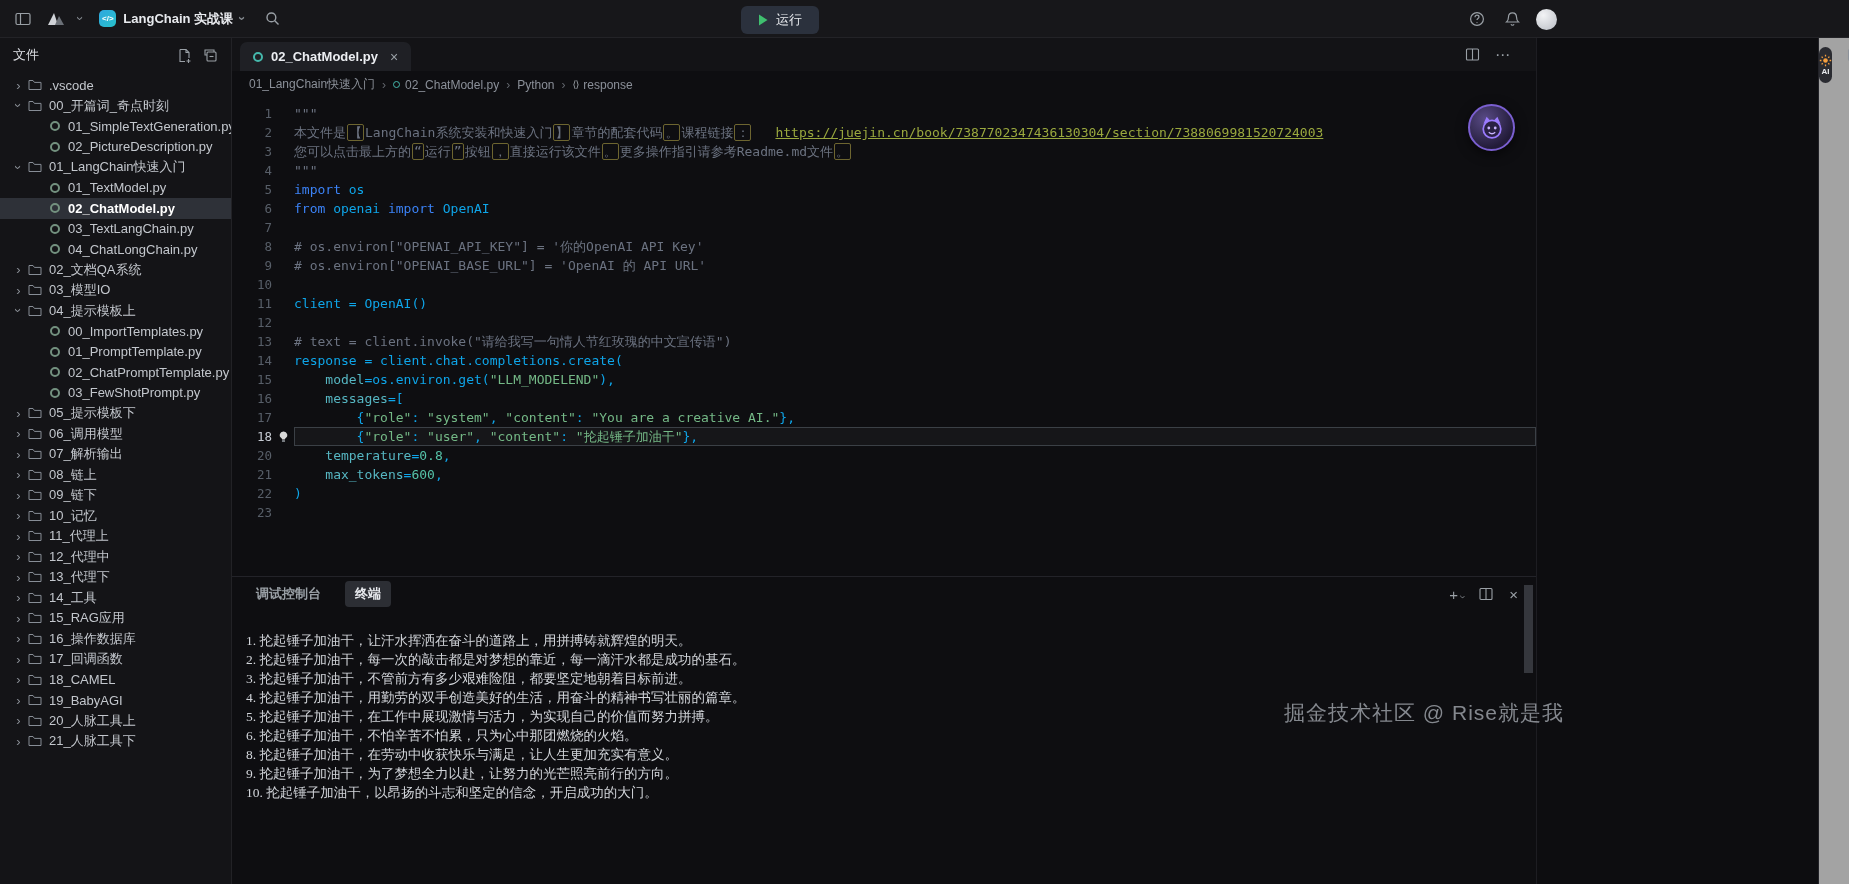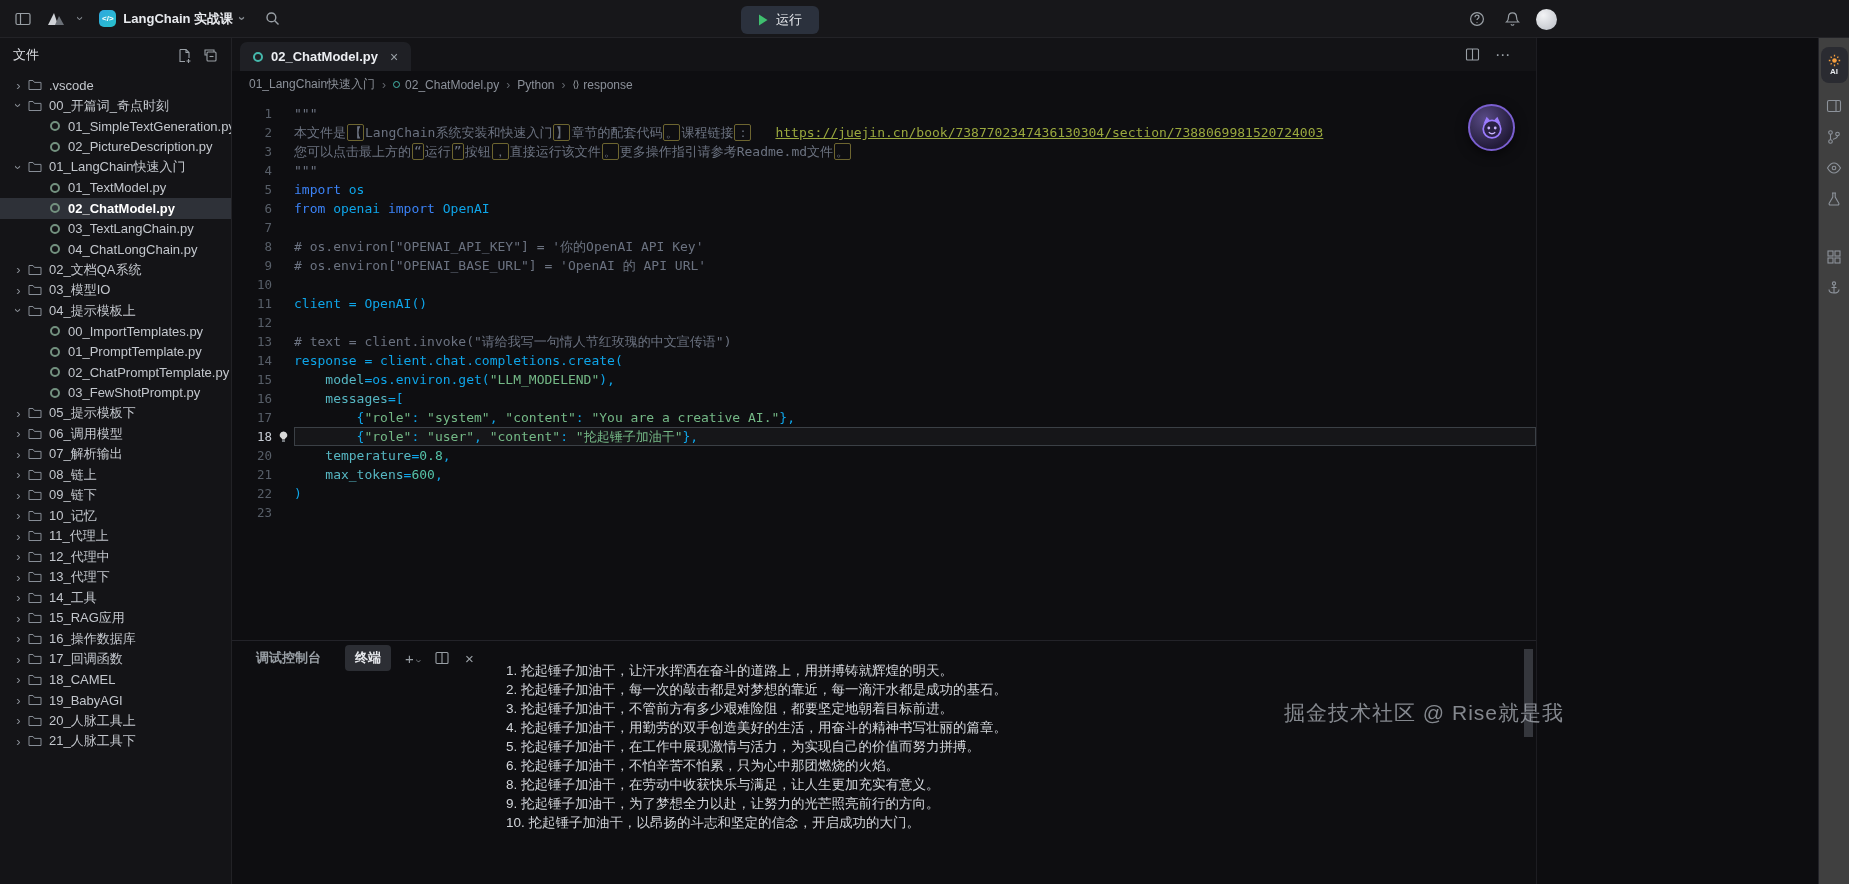--- a/index.html
+++ b/index.html
@@ -58,31 +58,31 @@
   .ln.active .ln-code { background: rgba(255,255,255,0.035); box-shadow: inset 0 0 0 1px #3b4046; }
   .tk-c { color: #6b7280; }
   .tk-s { color: #74b886; }
   .tk-k { color: #3b82f6; }
   .tk-p { color: #56b6c2; }
   .tk-n { color: #56c2a8; }
   .tk-d { color: #0ea5e9; }
   .tk-u { color: #9aa83e; text-decoration: underline; padding-left: 23px; }
   .tk-box { border: 1px solid #6d6530; border-radius: 2px; padding: 0 1px; margin: 0 1px; }
   
-  .panel { position: relative; height: 244px; flex: none; border-top: 1px solid #232329; background: #0e0e11; display: flex; flex-direction: row; }
+  .panel { position: relative; height: 308px; flex: none; border-top: 1px solid #232329; background: #0e0e11; display: flex; flex-direction: column; }
   .panel-header { height: 34px; flex: none; display: flex; align-items: center; padding: 0 18px 0 14px; gap: 14px; }
   .panel-tab { font-size: 13px; color: #9aa0a6; padding: 4px 10px; border-radius: 4px; font-weight: 600; }
   .panel-tab.active { background: #2c2e34; color: #e8eaee; }
   .panel-actions { margin-left: auto; display: flex; gap: 16px; align-items: center; color: #9aa0a6; font-size: 15px; }
   .panel-actions .chev-d { font-size: 10px; margin-left: 2px; }
-  .terminal { flex: 1; padding: 20px 14px 0; font-family: Liberation Sans, sans-serif; font-size: 13.5px; line-height: 19px; color: #d2d5da; overflow: hidden; }
+  .terminal { flex: 1; padding: 20px 14px 0; font-family: Liberation Serif, serif; font-size: 13.5px; line-height: 19px; color: #d2d5da; overflow: hidden; }
   .panel-scrollbar { position: absolute; right: 3px; top: 8px; width: 9px; height: 88px; background: #43464c; opacity: .75; }
   
   .right-empty { width: 282px; flex: none; background: #0d0d10; border-left: 1px solid #1d1d22; }
-  .activity-strip { width: 31px; flex: none; background: #404040; border-left: 1px solid #222228; display: flex; flex-direction: column; align-items: center; padding-top: 9px; gap: 15px; }
+  .activity-strip { width: 31px; flex: none; background: #a3a3a3; border-left: 1px solid #222228; display: flex; flex-direction: row; align-items: flex-start; padding-top: 9px; gap: 15px; }
   .ai-btn { width: 27px; height: 36px; background: #2a2b31; border-radius: 8px; display: flex; flex-direction: column; align-items: center; justify-content: center; gap: 1px; }
   .ai-label { font-size: 8px; color: #e8eaee; font-weight: 700; line-height: 1; }
   .strip-ico { color: #8d939b; display: inline-flex; }
   .strip-gap { height: 12px; flex: none; }
   
   .assistant-avatar { position: absolute; left: 1468px; top: 104px; width: 47px; height: 47px; border-radius: 50%; border: 2px solid #7a5fd0; background: radial-gradient(circle at 35% 30%, #584a85, #221b38 72%); display: flex; align-items: center; justify-content: center; box-shadow: 0 3px 12px rgba(0,0,0,.6); z-index: 30; }
   .watermark { position: absolute; left: 1284px; top: 699px; font-size: 21px; color: #9599a0; opacity: .88; letter-spacing: 1px; font-weight: 500; z-index: 25; }
   svg { display: block; }
 </style>
 </head>

